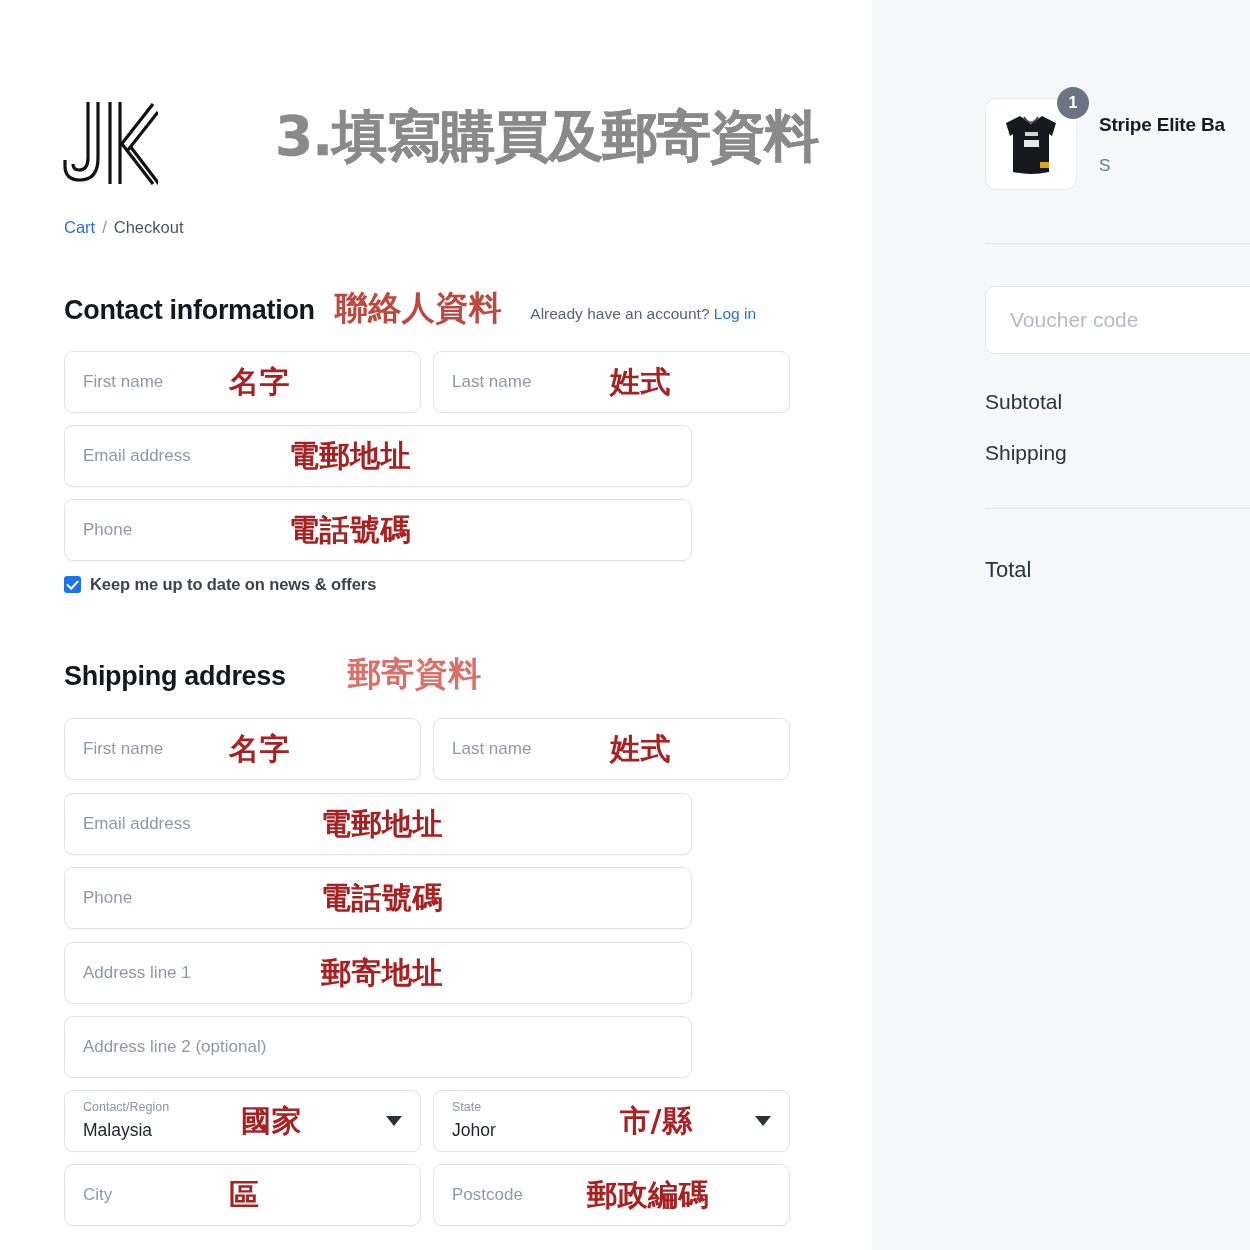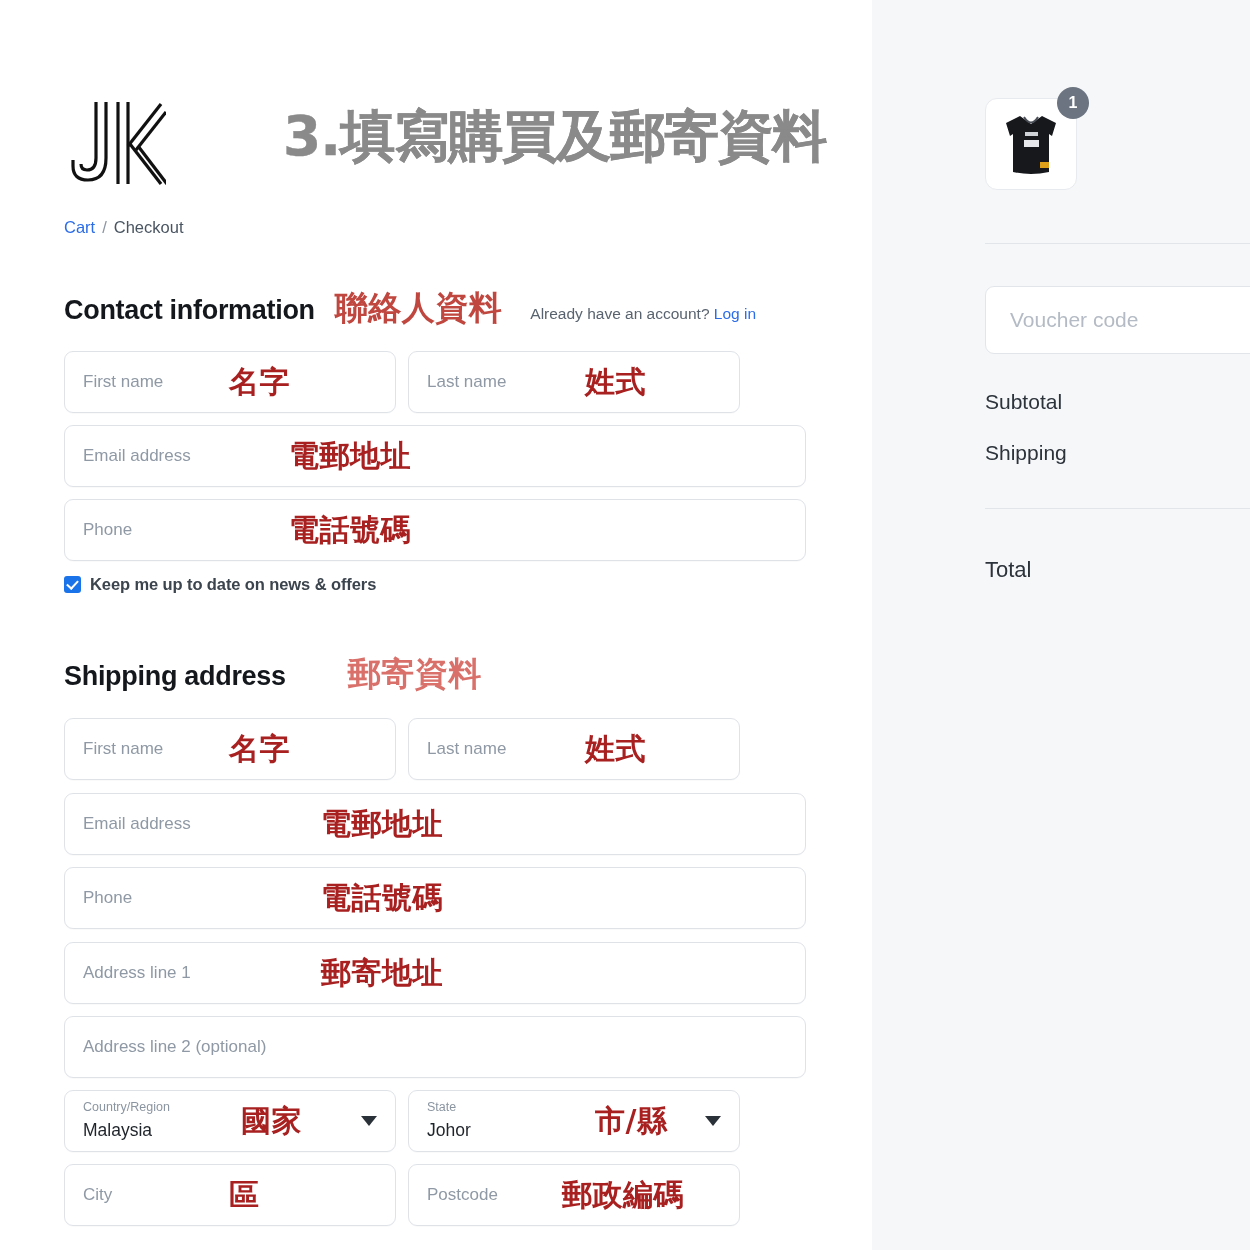--- a/index.html
+++ b/index.html
@@ -37,21 +37,21 @@
     height: 1250px;
     background: #f6f7f9;
     position: relative;
     overflow: hidden;
   }
 
   
   .header-row {
     position: absolute;
     top: 96px;
-    left: 68px;
+    left: 60px;
     right: 20px;
     height: 96px;
   }
 
   .brand-logo {
     position: absolute;
     left: 0;
     top: 0;
     width: 98px;
     height: 94px;
@@ -143,22 +143,22 @@
     position: relative;
     height: 62px;
     border: 1px solid #dfe3e8;
     border-radius: 9px;
     background: #ffffff;
     display: flex;
     align-items: center;
     padding: 0 18px;
     box-shadow: 0 1px 0 rgba(16,24,40,0.02);
   }
-  .field.half { width: 332px; text-align: right; }
-  .field.full { width: 742px; }
+  .field.half { width: 357px; text-align: right; }
+  .field.full { width: 628px; }
 
   .field .placeholder {
     font-size: 17px;
     color: #8f99a5;
     white-space: nowrap;
   }
 
   .field .float-label {
     position: absolute;
     top: 9px;
@@ -425,21 +425,21 @@
     </div>
 
     <div class="field-row" style="top:1016px;">
       <div class="field full">
         <span class="placeholder">Address line 2 (optional)</span>
       </div>
     </div>
 
     <div class="field-row" style="top:1090px;">
       <div class="field half">
-        <span class="float-label">Country/Region</span>
+        <span class="float-label">Contact/Region</span>
         <span class="select-value">Malaysia</span>
         <span class="cjk-note pos-e">國家</span>
         <span class="caret-icon"></span>
       </div>
       <div class="field half">
         <span class="float-label">State</span>
         <span class="select-value">Johor</span>
         <span class="cjk-note pos-f">市/縣</span>
         <span class="caret-icon"></span>
       </div>
@@ -467,20 +467,24 @@
             <svg width="62" height="68" viewBox="0 0 62 68">
               <path d="M20 6 L31 14 L42 6 L56 13 L52 26 L49 24 L49 62 Q31 66 13 62 L13 24 L10 26 L6 13 Z" fill="#16181c"></path>
               <path d="M24 7 Q31 18 38 7" fill="none" stroke="#4a4f57" stroke-width="2"></path>
               <rect x="25" y="22" width="13" height="4" fill="#cfd3d8"></rect>
               <rect x="24" y="30" width="15" height="7" fill="#e6e8eb"></rect>
               <rect x="40" y="52" width="9" height="6" fill="#e0a11a"></rect>
             </svg>
           </div>
           <div class="qty-badge">1</div>
         </div>
+        <div class="cart-text">
+          <div class="cart-name">Stripe Elite Ba</div>
+          <div class="cart-variant">S</div>
+        </div>
       </div>
 
       <div class="hr top"></div>
 
       <div class="voucher-field">
         <span class="placeholder">Voucher code</span>
       </div>
 
       <div class="totals-line subtotal">Subtotal</div>
       <div class="totals-line shipping">Shipping</div>

